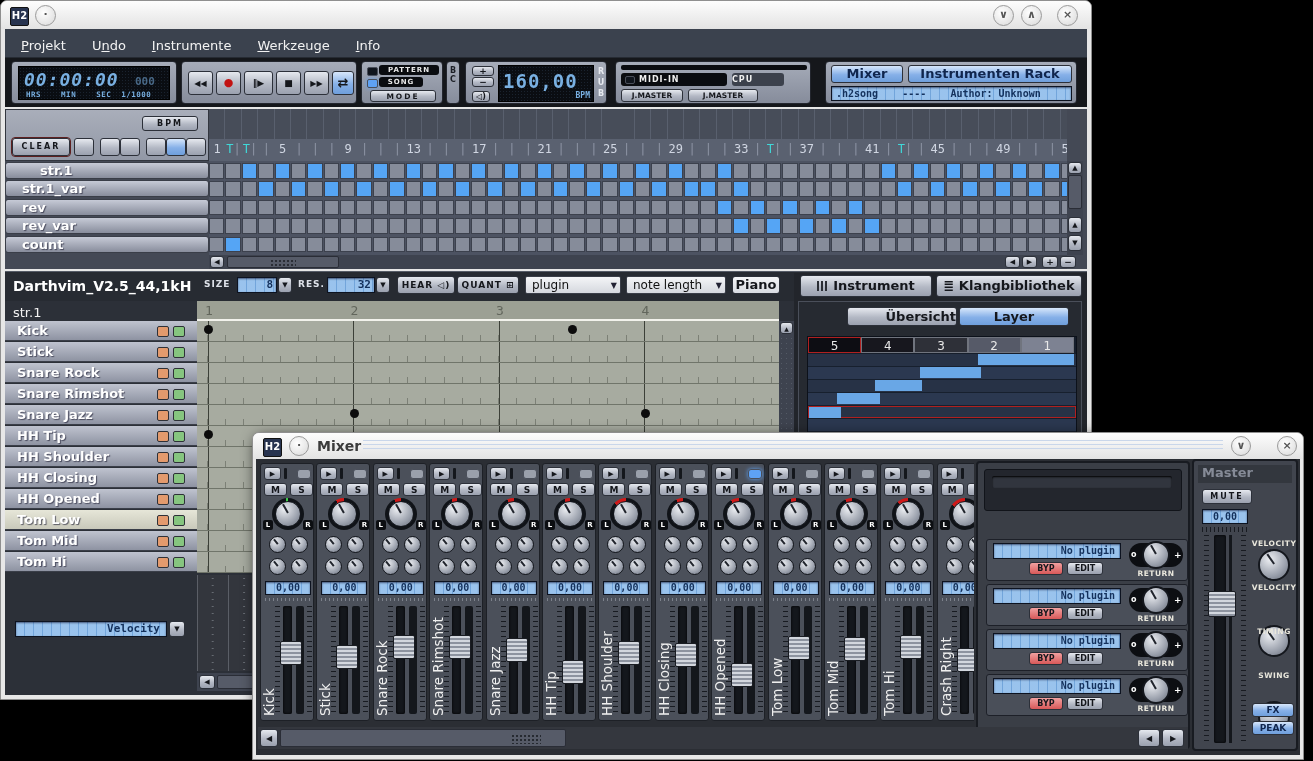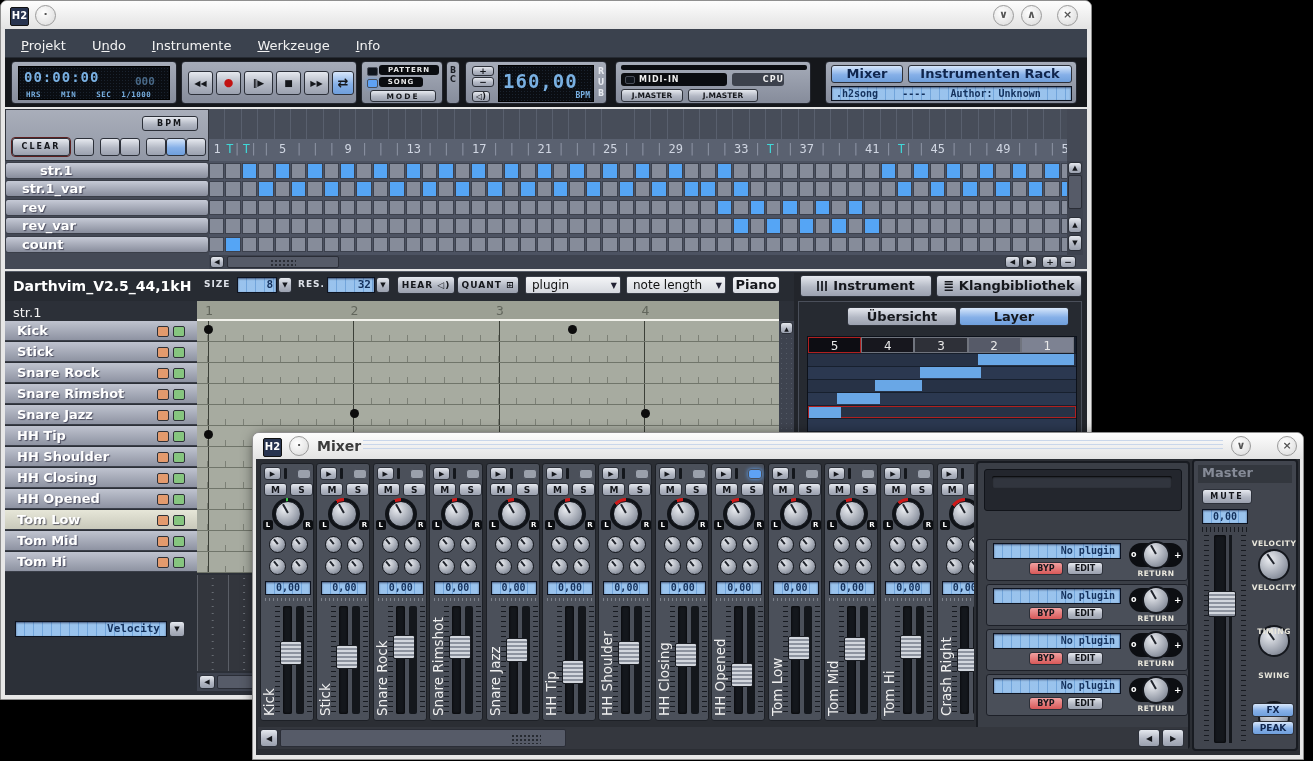--- a/index.html
+++ b/index.html
@@ -76,21 +76,21 @@
     </div>
 
     <div class="abs" style="left:4px;top:28px;width:1082px;height:28px;background:#3b424e;border-bottom:1px solid #262b33;">
       <div id="menu-items" class="abs" style="left:16px;top:6px;"><span class="menu-item"><u>P</u>rojekt</span><span class="menu-item">U<u>n</u>do</span><span class="menu-item"><u>I</u>nstrumente</span><span class="menu-item"><u>W</u>erkzeuge</span><span class="menu-item"><u>I</u>nfo</span></div>
     </div>
 
     <div class="abs" style="left:4px;top:57px;width:1082px;height:49px;background:#15171b;">
 
       <div class="abs panel" style="left:6px;top:3px;width:166px;height:43px;">
         <div class="abs lcdk" style="left:6px;top:4px;width:152px;height:34px;">
-          <span class="abs" style="left:5px;top:2px;font-size:14px;letter-spacing:1px;">00:00:00</span>
+          <span class="abs" style="left:5px;top:2px;font-size:18px;letter-spacing:1px;font-style:italic;">00:00:00</span>
           <span class="abs" style="left:116px;top:8px;font-size:11px;opacity:.55;">000</span>
           <span class="abs" style="left:7px;top:23px;font-size:7.5px;letter-spacing:.5px;white-space:pre;">HRS    MIN    SEC  1/1000</span>
         </div>
       </div>
 
       <div class="abs panel" style="left:176px;top:3px;width:176px;height:43px;">
         <div class="abs btn" style="left:6px;top:9px;width:25px;height:24px;font-size:8px;line-height:23px;">◀◀</div>
         <div class="abs btn" style="left:34px;top:9px;width:25px;height:24px;font-size:11px;line-height:22px;color:#c21212;">●</div>
         <div class="abs btn" style="left:62px;top:9px;width:29px;height:24px;font-size:9px;line-height:23px;">‖▶</div>
         <div class="abs btn" style="left:94px;top:9px;width:25px;height:24px;font-size:9px;line-height:23px;">■</div>
@@ -127,21 +127,21 @@
             <div>B</div>
           </div>
       </div>
 
       <div class="abs panel" style="left:610px;top:3px;width:196px;height:43px;">
         <div class="abs" style="left:5px;top:3px;width:186px;height:5px;background:#0a0c10;border-radius:2px;"></div>
         <div class="abs" style="left:5px;top:11px;width:106px;height:13px;background:#0a0c10;border-radius:3px;">
           <span class="abs led" style="left:4px;top:3px;width:8px;height:6px;"></span>
           <span class="abs" style="left:18px;top:2px;color:#f0f0f0;font-size:8px;font-weight:bold;letter-spacing:1px;">MIDI-IN</span>
         </div>
-        <div class="abs" style="left:116px;top:11px;width:52px;height:13px;background:#3c414c;border-radius:3px;color:#f0f0f0;font-size:8px;font-weight:bold;letter-spacing:1px;text-align:right;line-height:13px;">CPU</div>
+        <div class="abs" style="left:116px;top:11px;width:52px;height:13px;background:#3c414c;border-radius:3px;color:#f0f0f0;font-size:8px;font-weight:bold;letter-spacing:1px;text-align:left;line-height:13px;">CPU</div>
         <div class="abs btn" style="left:5px;top:27px;width:62px;height:13px;font-size:7.5px;line-height:12px;">J.MASTER</div>
         <div class="abs btn" style="left:72px;top:27px;width:70px;height:13px;font-size:7.5px;line-height:12px;">J.MASTER</div>
       </div>
 
       <div class="abs panel" style="left:820px;top:3px;width:252px;height:43px;">
         <div class="abs btn blue" style="left:5px;top:3px;width:72px;height:18px;font-size:13px;line-height:16px;color:#10264e;">Mixer</div>
         <div class="abs btn blue" style="left:82px;top:3px;width:164px;height:18px;font-size:13px;line-height:16px;color:#10264e;">Instrumenten Rack</div>
         <div class="abs lcdb" style="left:5px;top:24px;width:241px;height:15px;font-size:10px;line-height:13px;padding-left:4px;white-space:pre;">.h2song    ----    Author: Unknown</div>
       </div>
     </div>
@@ -551,21 +551,21 @@
         <div class="abs scrl" style="left:20px;top:2px;width:180px;height:14px;"></div>
       </div>
     </div>
 
     <div class="abs" style="left:793px;top:272px;width:293px;height:422px;background:#22252b;">
       <div class="abs btn" style="left:6px;top:2px;width:132px;height:22px;font-size:13px;line-height:20px;">
         <span style="display:inline-block;width:12px;height:10px;margin-right:4px;vertical-align:-1px;background:repeating-linear-gradient(90deg,#2b2e35 0 2px,transparent 2px 4px);"></span><span>Instrument</span></div>
       <div class="abs btn" style="left:142px;top:2px;width:146px;height:22px;font-size:13px;line-height:20px;">
         <span>≣</span> <span>Klangbibliothek</span></div>
       <div class="abs" style="left:4px;top:28px;width:284px;height:390px;border:1px solid #4a4f5a;background:#262a31;box-sizing:border-box;">
-        <div class="abs btn" style="left:48px;top:5px;width:110px;height:19px;font-size:13px;line-height:17px;">Übersicht</div>
+        <div class="abs btn" style="left:48px;top:5px;width:110px;height:19px;font-size:13px;line-height:17px;text-align:right;">Übersicht</div>
         <div class="abs btn blue" style="left:160px;top:5px;width:110px;height:19px;font-size:13px;line-height:17px;">Layer</div>
         <div class="abs" style="left:8px;top:34px;width:268px;height:130px;background:#161e2b;border:1px solid #0c111a;">
           <div class="abs" style="left:0;top:0;width:100%;height:16px;" id="layer-head">
               <div class="layercell" style="left: 0px; width: 53.2px; background: rgb(13, 13, 19); border: 1px solid rgb(176, 32, 32);">5</div>
               <div class="layercell" style="left: 53.2px; width: 53.2px; background: rgb(23, 23, 30);">4</div>
               <div class="layercell" style="left: 106.4px; width: 53.2px; background: rgb(46, 48, 56);">3</div>
               <div class="layercell" style="left: 159.6px; width: 53.2px; background: rgb(86, 90, 104);">2</div>
               <div class="layercell" style="left: 212.8px; width: 53.2px; background: rgb(125, 130, 146);">1</div>
             </div>
           <div class="abs" style="left:0;top:17px;width:100%;" id="layer-rows">

